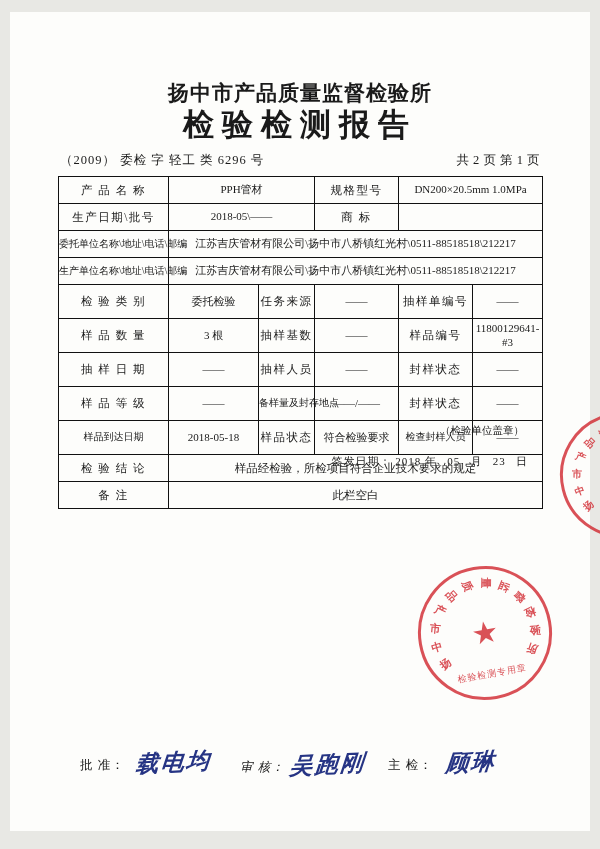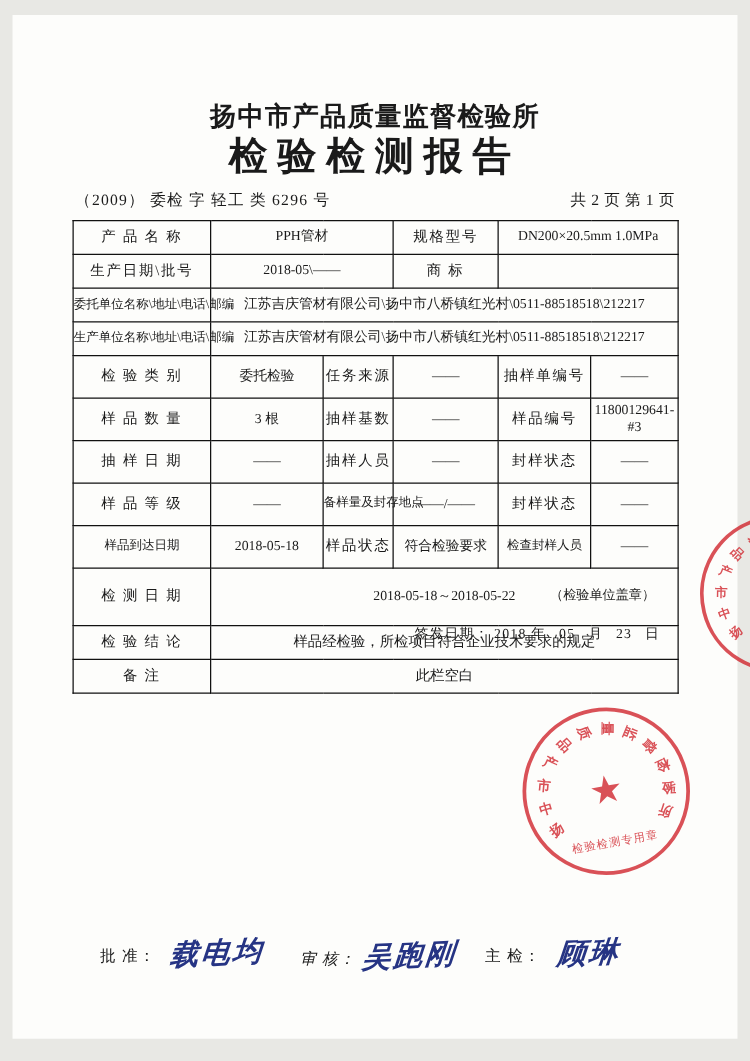--- a/index.html
+++ b/index.html
@@ -309,24 +309,20 @@
         <td class="lbl">封样状态</td>
         <td class="val">——</td>
       </tr>
       <tr class="tall-1">
         <td class="lbl-tight">样品到达日期</td>
         <td class="val">2018-05-18</td>
         <td class="lbl">样品状态</td>
         <td class="val">符合检验要求</td>
         <td class="lbl-tight">检查封样人员</td>
         <td class="val">——</td>
-      </tr>
-      <tr class="tall-2">
-        <td class="lbl">检 测 日 期</td>
-        <td class="val" colspan="5">2018-05-18～2018-05-22</td>
       </tr>
       <tr>
         <td class="lbl">检 验 结 论</td>
         <td class="concl-cell" colspan="5">
           <div>样品经检验，所检项目符合企业技术要求的规定</div>
           <div class="concl-stamp-note">（检验单位盖章）</div>
           <div class="sign-date">
             <span>签发日期：</span>
             <span class="num">2018</span>
             <span>年</span>

